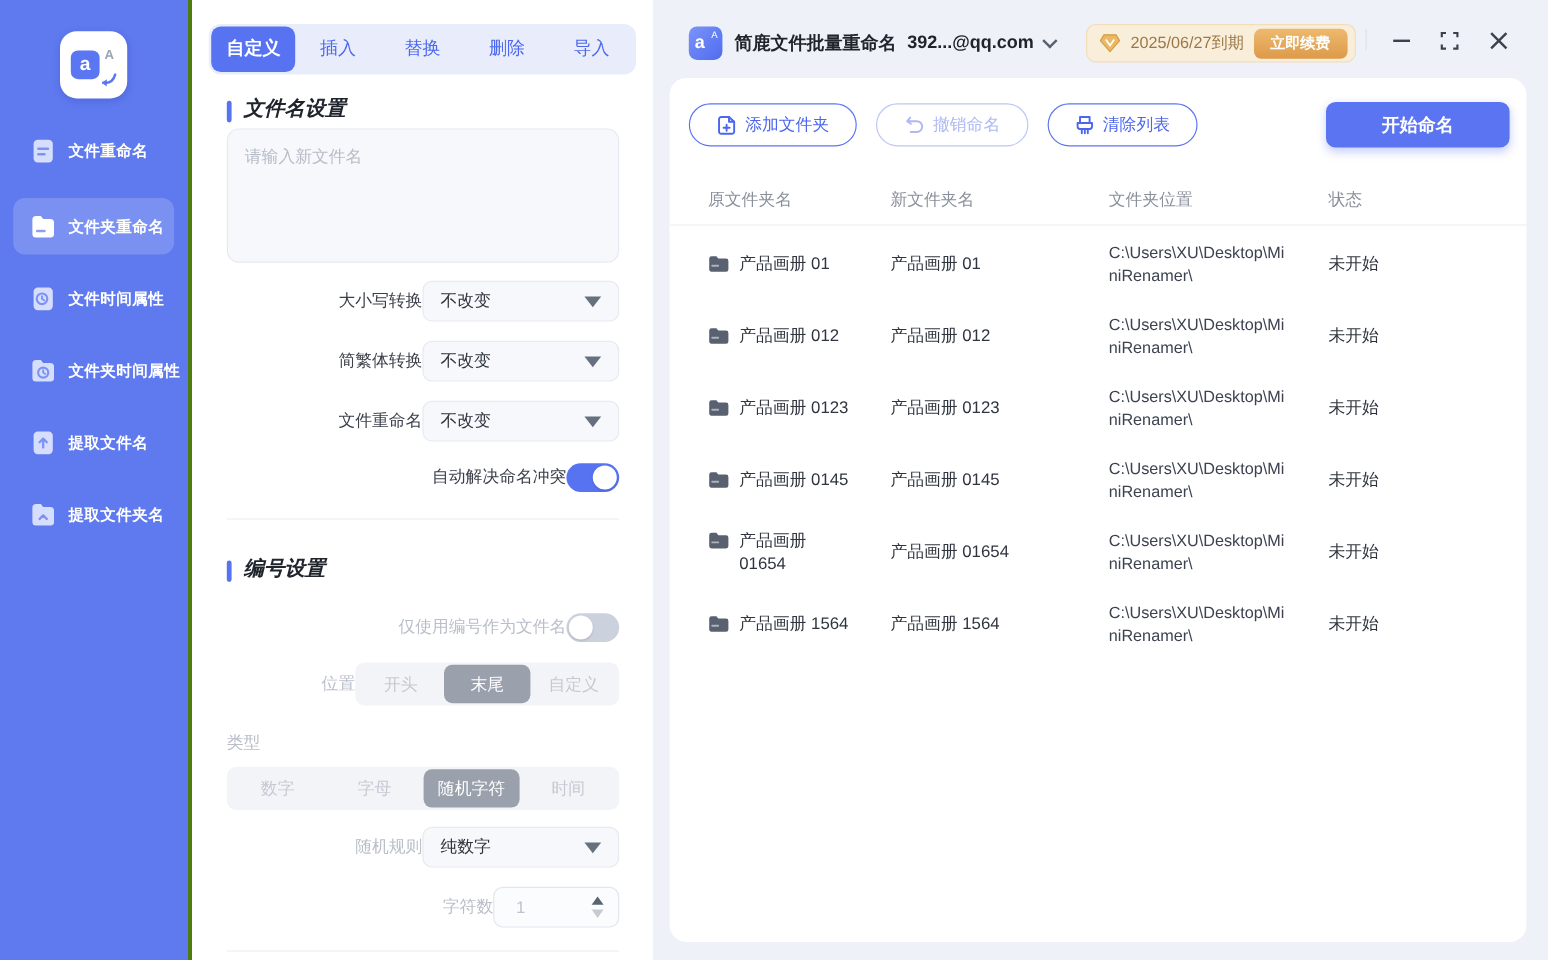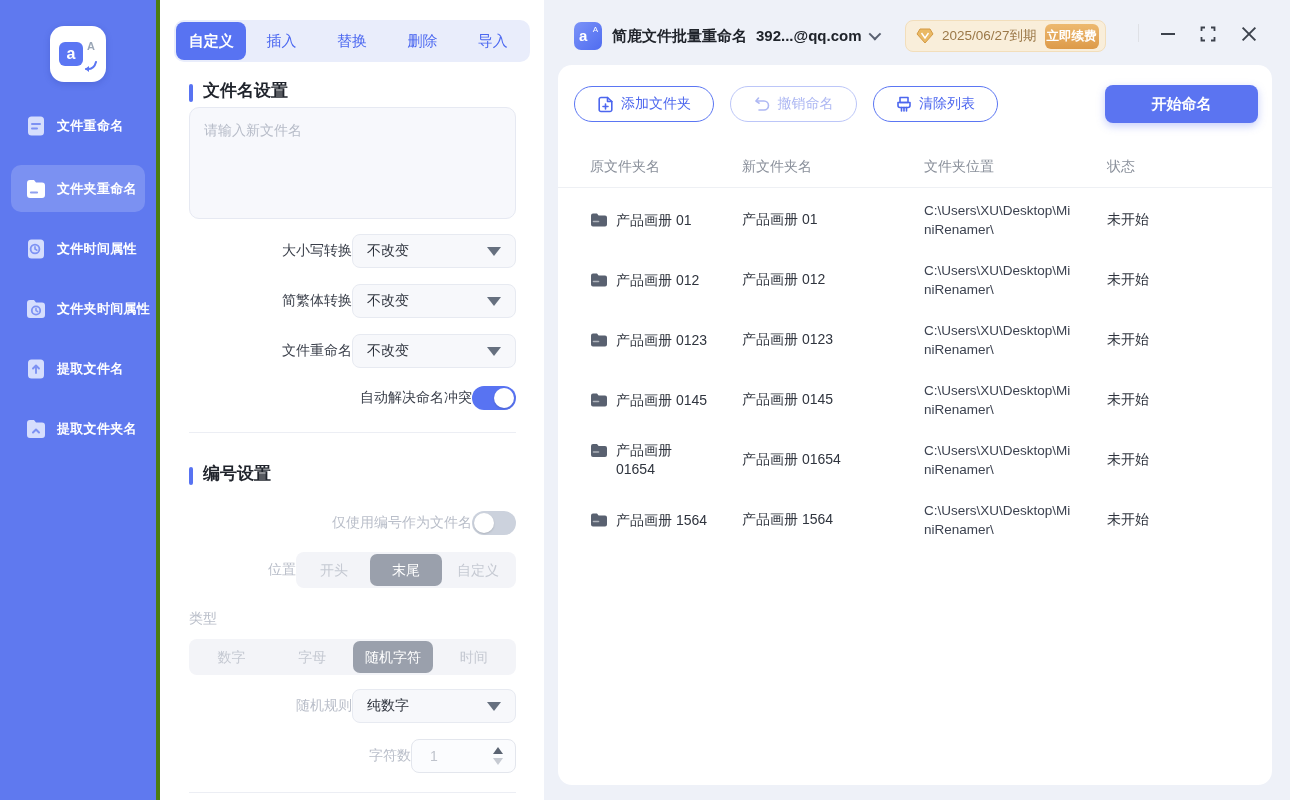--- a/index.html
+++ b/index.html
@@ -15,21 +15,21 @@
   .nav-item { position:absolute; left:11px; width:134px; height:46px; border-radius:10px; display:flex; align-items:center; gap:9px; padding-left:13px; cursor:pointer; }
   .nav-item.active { background:rgba(255,255,255,0.18); }
   .nav-item .nav-label { color:#ffffff; font-size:13px; font-weight:bold; letter-spacing:.3px; white-space:nowrap; }
   .nav-icon { width:24px; height:24px; flex:0 0 24px; }
 
   
   .panel { position:absolute; left:156px; top:0; width:388px; height:800px; background:#ffffff; border-left:4px solid #4d7c0f; }
   .tabs { position:absolute; left:14px; top:20px; width:356px; height:42px; background:#e9edfb; border-radius:10px; display:flex; align-items:center; padding:2px; }
   .tab { flex:1; text-align:center; font-size:15px; color:#4c68f0; line-height:38px; border-radius:8px; cursor:pointer; }
   .tab.active { background:#5873f2; color:#ffffff; font-weight:bold; }
-  .sec-head { position:absolute; left:29px; display:flex; align-items:flex-end; gap:10px; }
+  .sec-head { position:absolute; left:29px; display:flex; align-items:flex-end; gap:10px;font-style:italic; }
   .sec-bar { width:4px; height:18px; background:#5873f2; border-radius:2px; }
   .sec-title { font-size:17px; font-weight:bold; color:#20242c; }
   .name-textarea { position:absolute; left:29px; top:107px; width:327px; height:112px; background:#f7f8fc; border:1px solid #e6e9f2; border-radius:10px; resize:none; padding:14px 14px; font-size:14px; color:#2f343e; font-family:inherit; outline:none; }
   .name-textarea::placeholder { color:#b7bcc8; }
   .form-row { position:absolute; left:29px; width:327px; height:34px; display:flex; align-items:center; justify-content:flex-end; }
   .form-label { font-size:14px; color:#3a3f4a; }
   .form-label.dim { color:#b9bec9; }
   .dropdown { width:164px; height:34px; background:#f7f8fb; border:1px solid #e7eaf1; border-radius:8px; display:flex; align-items:center; justify-content:space-between; padding:0 14px; cursor:pointer; }
   .dropdown .dd-value { font-size:14px; color:#2f343e; }
   .caret { width:0; height:0; border-left:7px solid transparent; border-right:7px solid transparent; border-top:9px solid #66707f; }
@@ -52,21 +52,21 @@
   
   .titlebar { position:absolute; left:544px; top:0; width:746px; height:65px; display:flex; align-items:center; }
   .app-ico { position:absolute; left:30px; top:22px; width:28px; height:28px; border-radius:7px; background:linear-gradient(135deg,#7captionb,#4f6cf0); background:linear-gradient(135deg,#7b93f8,#4f6cf0); color:#fff; }
   .app-ico .a1 { position:absolute; left:5px; top:5px; font-size:15px; font-weight:bold; }
   .app-ico .a2 { position:absolute; right:4px; top:3px; font-size:8px; }
   .tb-title { position:absolute; left:68px; top:27px; font-size:15px; font-weight:bold; color:#20242b; }
   .tb-account { position:absolute; left:212px; top:27px; font-size:15px; font-weight:bold; color:#20242b; cursor:pointer; display:flex; align-items:center; gap:7px; }
   .chev-down { width:9px; height:9px; border-right:2px solid #596070; border-bottom:2px solid #596070; transform:rotate(45deg) translateY(-2px); }
   .license { position:absolute; left:361px; top:20px; height:32px; background:#f9eeda; border:1px solid #f2debb; border-radius:8px; display:flex; align-items:center; gap:8px; padding:0 6px 0 10px; }
   .license-exp { font-size:13.5px; color:#9b7848; }
-  .renew-btn { background:linear-gradient(180deg,#edb96f,#dd9a49); border-radius:6px; color:#fff; font-size:12.5px; font-weight:bold; padding:4px 2px; cursor:pointer; border:none; }
+  .renew-btn { background:linear-gradient(180deg,#edb96f,#dd9a49); border-radius:6px; color:#fff; font-size:12.5px; font-weight:bold; padding:4px 14px; cursor:pointer; border:none; }
   .tb-sep { position:absolute; left:594px; top:24px; width:1px; height:18px; background:#dfe1e6; }
   .win-btn { position:absolute; top:22px; width:24px; height:24px; display:flex; align-items:center; justify-content:center; cursor:pointer; }
   .win-min { left:612px; } .win-max { left:652px; } .win-close { left:693px; }
   .min-glyph { width:14px; height:2px; background:#3c424c; }
   .close-glyph { position:relative; width:16px; height:16px; }
   .close-glyph:before,.close-glyph:after { content:""; position:absolute; left:-1px; top:7px; width:18px; height:2px; background:#3c424c; }
   .close-glyph:before { transform:rotate(45deg); } .close-glyph:after { transform:rotate(-45deg); }
 
   .card { position:absolute; left:558px; top:65px; width:714px; height:720px; background:#ffffff; border-radius:14px; }
   .toolbar-btn { position:absolute; top:21px; height:36px; border:1px solid #5b76f3; border-radius:18px; background:#fff; color:#4c66ee; font-size:14px; display:flex; align-items:center; justify-content:center; gap:7px; cursor:pointer; }

